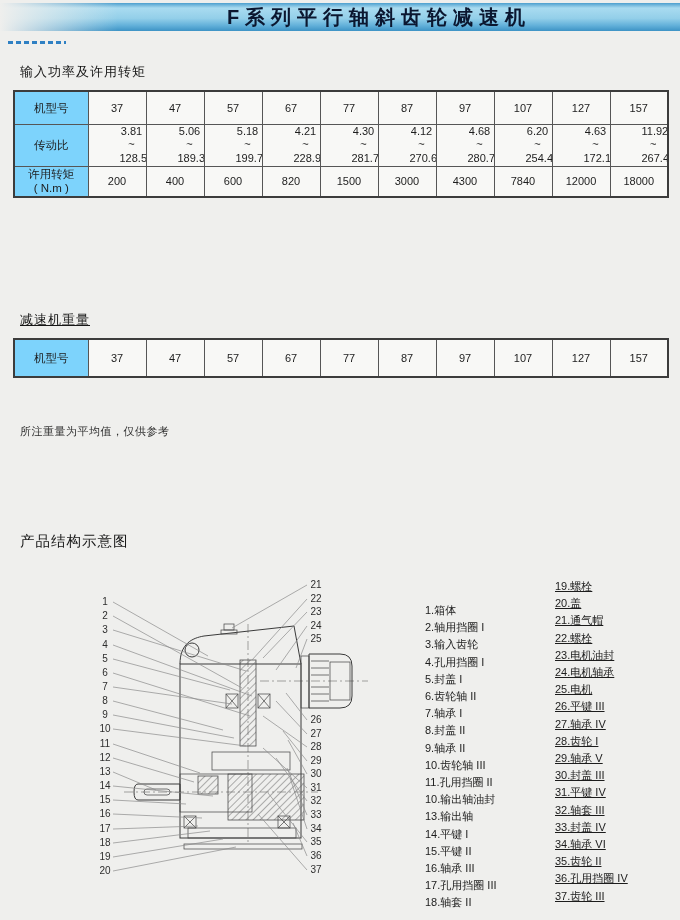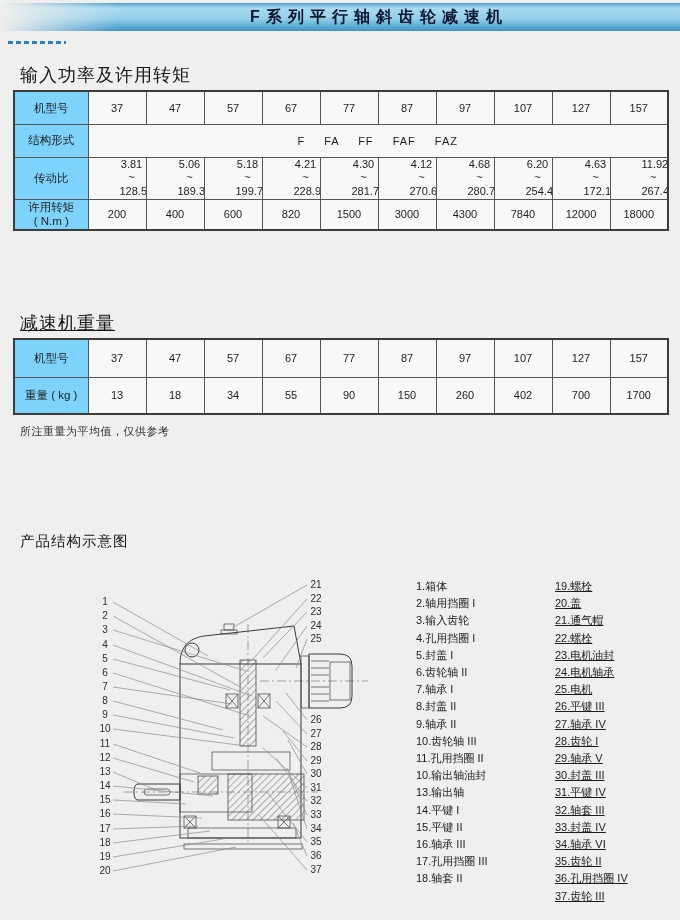--- a/index.html
+++ b/index.html
@@ -10,28 +10,28 @@
   }
   
   .titlebar{
     position:absolute;left:0;top:3px;width:680px;height:28px;
     background:
       linear-gradient(90deg,#efefed 0px,rgba(239,239,237,0) 118px),
       linear-gradient(180deg,#4d9fce 0%,#a9dbf0 18%,#93cfe9 55%,#63b1da 80%,#3d93c5 100%);
     display:flex;align-items:center;justify-content:center;
   }
   .titlebar .t{
-    font-size:16px;font-weight:bold;letter-spacing:6px;color:#0b1730;padding-left:78px;
+    font-size:20px;font-weight:bold;letter-spacing:6px;color:#0b1730;padding-left:78px;
   }
   .dashes{
     position:absolute;left:8px;top:41px;width:58px;height:3px;
     background:repeating-linear-gradient(90deg,#2f80c3 0 5px,transparent 5px 8px);
   }
   
-  .sec-title{position:absolute;left:20px;font-size:18px;color:#161616;letter-spacing:1px;}
+  .sec-title{position:absolute;left:20px;font-size:13px;color:#161616;letter-spacing:1px;}
   #s1-title{top:63px;}
   #s2-title{top:311px;text-decoration:underline;}
   #s3-title{top:532px;font-size:14.5px;}
   .note{position:absolute;left:20px;top:418px;font-size:11px;color:#303030;letter-spacing:0.5px;margin-top:6px;}
   
   table{
     border-collapse:collapse;table-layout:fixed;position:absolute;left:13px;
     border:2px solid #3c3c3c;background:#f8f8f6;
   }
   #t1{top:90px;width:654px;}
@@ -39,21 +39,21 @@
   td{
     border:1px solid #565656;text-align:center;vertical-align:middle;
     font-size:11px;color:#1d1d1d;padding:0 2px;overflow:hidden;
   }
   td.rowhdr{background:#7dd3fc;font-size:11.5px;white-space:pre-line;line-height:1.25;}
   td.val{background:#f8f8f6;}
   td.pre{white-space:pre-line;line-height:1.25;padding-left:31px;}
   td.forms{word-spacing:15px;letter-spacing:1px;}
   
   .parts{position:absolute;top:578px;font-size:11px;line-height:17.2px;color:#1c1c1c;}
-  #parts-col-1{left:416px;}
+  #parts-col-1{left:425px;margin-top:24px;}
   #parts-col-2{left:555px;text-decoration:underline;}
   
   #diagram{position:absolute;left:80px;top:568px;}
   #diagram text{font-size:10px;fill:#2e2e2e;}
   .outline{fill:none;stroke:#3b3b3b;stroke-width:1;}
   .thin{fill:none;stroke:#4a4a4a;stroke-width:0.75;}
   .hatched{fill:url(#hatch);stroke:#444;stroke-width:0.75;}
   .leader{stroke:#8b8b8b;stroke-width:0.7;}
   .cline{stroke:#6a6a6a;stroke-width:0.6;stroke-dasharray:9 3 2 3;fill:none;}
 </style>
@@ -87,24 +87,20 @@
     <td class="val">37</td>
     <td class="val">47</td>
     <td class="val">57</td>
     <td class="val">67</td>
     <td class="val">77</td>
     <td class="val">87</td>
     <td class="val">97</td>
     <td class="val">107</td>
     <td class="val">127</td>
     <td class="val">157</td>
-  </tr>
-  <tr style="height:33px">
-    <td class="rowhdr">结构形式</td>
-    <td class="val forms" colspan="10">F FA FF FAF FAZ</td>
   </tr>
   <tr style="height:31px">
     <td class="rowhdr">传动比</td>
     <td class="val pre">3.81 ~
 128.51</td>
     <td class="val pre">5.06 ~
 189.39</td>
     <td class="val pre">5.18 ~
 199.70</td>
     <td class="val pre">4.21 ~
@@ -162,33 +158,20 @@
     <td class="val">47</td>
     <td class="val">57</td>
     <td class="val">67</td>
     <td class="val">77</td>
     <td class="val">87</td>
     <td class="val">97</td>
     <td class="val">107</td>
     <td class="val">127</td>
     <td class="val">157</td>
   </tr>
-  <tr style="height:37px">
-    <td class="rowhdr">重量 ( kg )</td>
-    <td class="val">13</td>
-    <td class="val">18</td>
-    <td class="val">34</td>
-    <td class="val">55</td>
-    <td class="val">90</td>
-    <td class="val">150</td>
-    <td class="val">260</td>
-    <td class="val">402</td>
-    <td class="val">700</td>
-    <td class="val">1700</td>
-  </tr>
 </tbody>
   </table>
 
 <div class="note">所注重量为平均值，仅供参考</div>
 
 <div class="sec-title" id="s3-title">产品结构示意图</div>
 
 <svg id="diagram" width="330" height="340" viewBox="0 0 330 340">
   <defs>
     <pattern id="hatch" width="5" height="5" patternUnits="userSpaceOnUse" patternTransform="rotate(45)">

